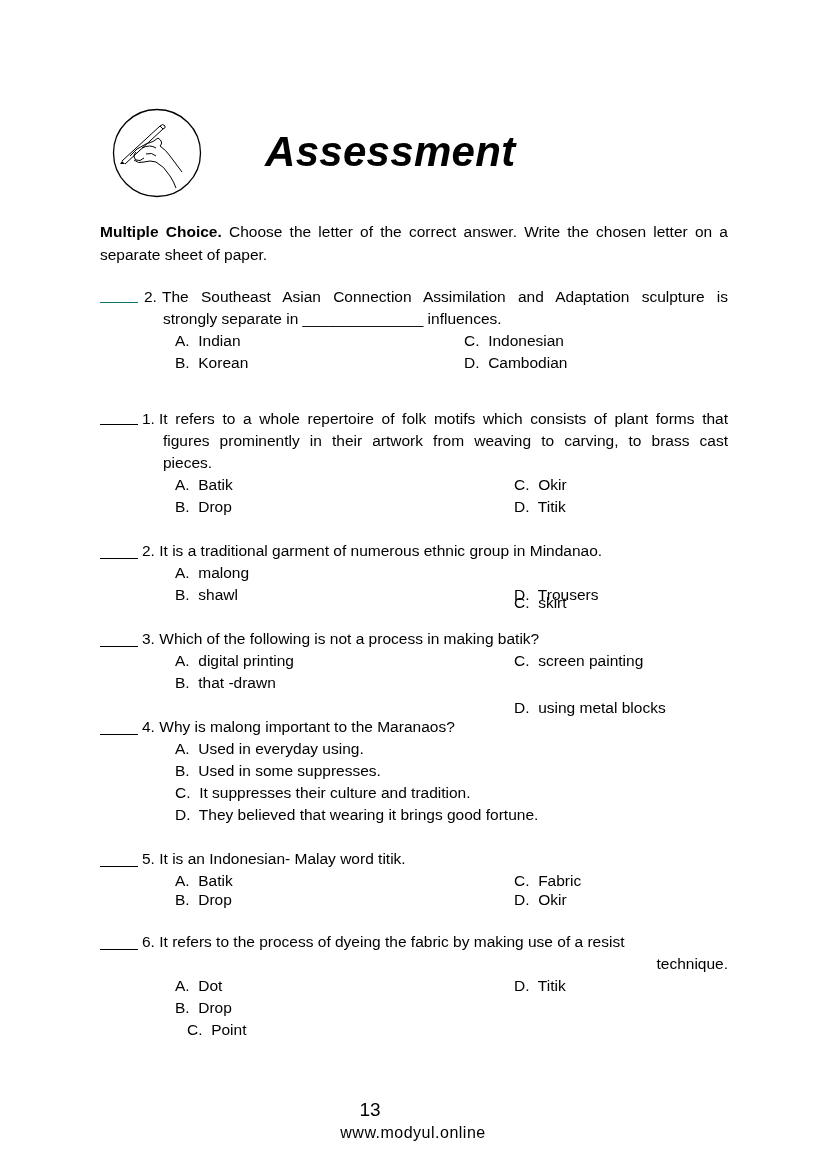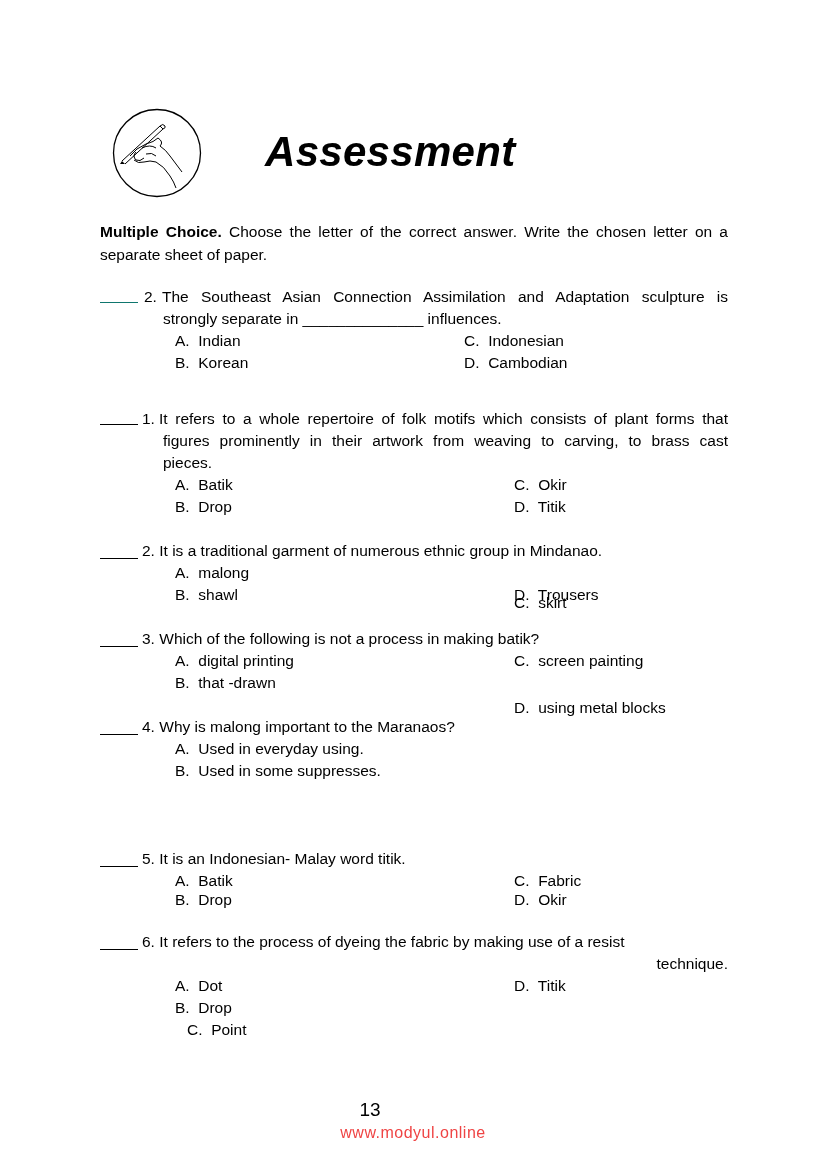--- a/index.html
+++ b/index.html
@@ -6,21 +6,21 @@
     body { width:826px; height:1169px; position:relative; overflow:hidden;
            font-family:"Liberation Sans", sans-serif; color:#000; font-size:15.5px; }
     .abs { position:absolute; }
     .icon-circle { left:112px; top:108px; width:90px; height:90px; }
     .title { left:265px; top:128px; font-size:42px; font-weight:bold; font-style:italic; letter-spacing:0.3px; }
     .instr { left:100px; top:220px; width:628px; line-height:23px; text-align:justify; }
     .instr b { font-weight:bold; }
     .line { white-space:nowrap; line-height:22px; }
     .q-text-just { text-align:justify; text-align-last:justify; }
     .page-num { left:0; width:740px; top:1099px; text-align:center; font-size:19px; }
-    .watermark { left:0; width:826px; top:1124px; text-align:center; font-size:16px; color:#ef4444; letter-spacing:0.5px; }
+    .watermark { left:0; width:826px; top:1124px; text-align:center; font-size:16px; color:#000000; letter-spacing:0.5px; }
   </style>
 </head>
 <body>
 
 <div class="abs icon-circle">
   <svg width="90" height="90" viewBox="0 0 90 90">
     <circle cx="45" cy="45" r="43.5" fill="none" stroke="#000" stroke-width="1.3"></circle>
 
     <line x1="10" y1="53" x2="48" y2="18" stroke="#000" stroke-width="1"></line>
     <line x1="13" y1="56" x2="51" y2="21" stroke="#000" stroke-width="1"></line>
@@ -86,20 +86,22 @@
   <div class="line" style="position:absolute;left:414px;top:22px;">C.&nbsp; <span>screen painting</span></div>
   <div class="line" style="position:absolute;left:414px;top:28px;margin-top:41px;">D.&nbsp; <span>using metal blocks</span></div>
 </div>
 
 <div class="abs" style="left:100px;top:716px;width:628px;">
   <div class="line">
     <span style="width:38px;display:inline-block;border-bottom:1px solid #000;height:16px;margin-right:4px;vertical-align:-3px;"></span><span>4.</span> <span>Why is malong important to the Maranaos?</span>
   </div>
   <div class="line" style="position:absolute;left:75px;top:22px;">A.&nbsp; <span>Used in everyday using.</span></div>
   <div class="line" style="position:absolute;left:75px;top:44px;">B.&nbsp; <span>Used in some suppresses.</span></div>
+  <div class="line" style="position:absolute;left:75px;top:66px;">C.&nbsp; <span>It suppresses their culture and tradition.</span></div>
+  <div class="line" style="position:absolute;left:75px;top:88px;">D.&nbsp; <span>They believed that wearing it brings good fortune.</span></div>
 </div>
 
 <div class="abs" style="left:100px;top:848px;width:628px;">
   <div class="line">
     <span style="width:38px;display:inline-block;border-bottom:1px solid #000;height:16px;margin-right:4px;vertical-align:-3px;"></span><span>5.</span> <span>It is an Indonesian- Malay word titik.</span>
   </div>
   <div class="line" style="position:absolute;left:75px;top:22px;">A.&nbsp; <span>Batik</span></div>
   <div class="line" style="position:absolute;left:75px;top:41px;">B.&nbsp; <span>Drop</span></div>
   <div class="line" style="position:absolute;left:414px;top:22px;">C.&nbsp; <span>Fabric</span></div>
   <div class="line" style="position:absolute;left:414px;top:41px;">D.&nbsp; <span>Okir</span></div>

